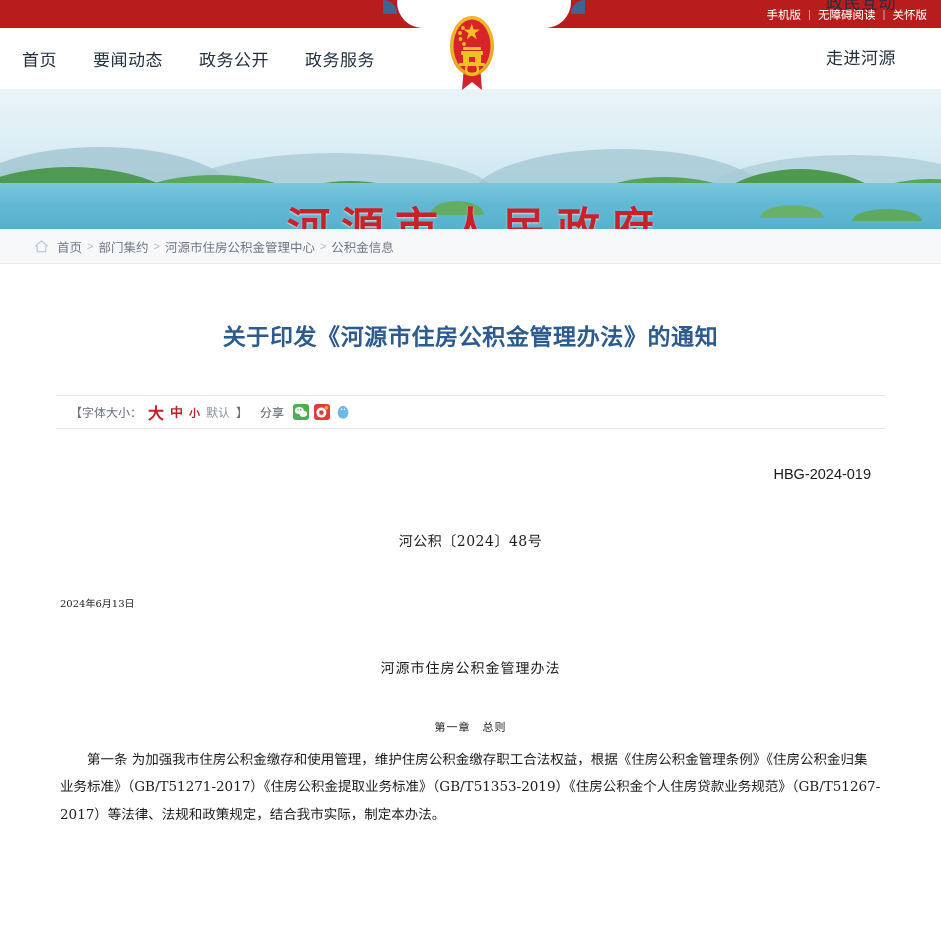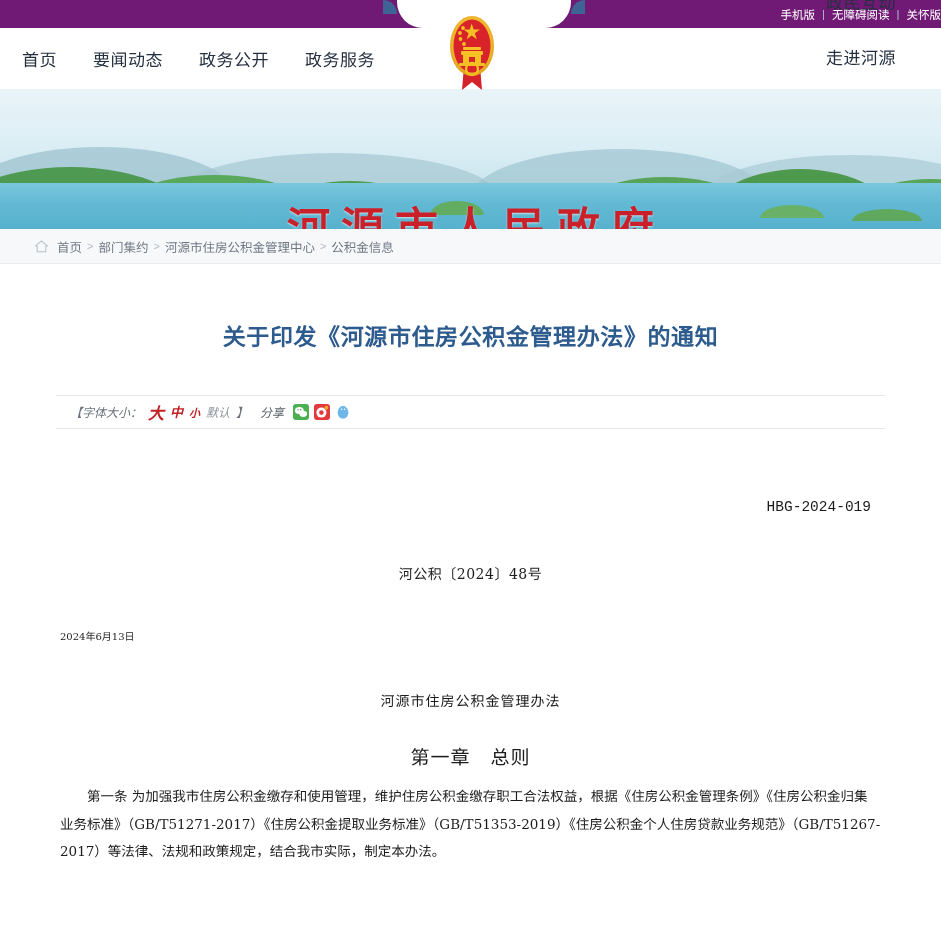--- a/index.html
+++ b/index.html
@@ -9,24 +9,25 @@
     height: 927px;
     overflow: hidden;
     font-family: "Liberation Sans", "DejaVu Sans", sans-serif;
     background: #ffffff;
   }
 
   
   .topbar {
     position: relative;
     height: 28px;
-    background: #701a75;
+    background: #b91c1c;
     display: flex;
     align-items: center;
     justify-content: flex-end;
+    padding-right: 14px;
   }
   
   .topbar-notch {
     position: absolute;
     left: 397px;
     top: 0;
     width: 174px;
     height: 28px;
     background: #ffffff;
     border-bottom-left-radius: 26px;
@@ -203,44 +204,43 @@
   .meta-left {
     font-size: 11.5px;
     color: #8b919a;
   }
   .meta-right {
     display: flex;
     align-items: center;
     font-size: 12px;
     color: #6c737d;
     gap: 6px;
-    font-style: italic;
   }
   .fs-big   { color: #c02026; font-size: 16px; font-weight: bold; cursor: pointer; }
   .fs-mid   { color: #c02026; font-size: 13px; font-weight: bold; cursor: pointer; }
   .fs-small { color: #c02026; font-size: 11px; font-weight: bold; cursor: pointer; }
   .fs-def   { color: #8b919a; font-size: 12px; cursor: pointer; }
   .share-label { margin-left: 6px; color: #5a6068; }
   .share-icons { display: flex; align-items: center; gap: 5px; margin-left: 3px; }
   .sic { width: 16px; height: 16px; border-radius: 3px; display:inline-block; cursor: pointer; }
 
   
   .docbody {
     font-family: "DejaVu Serif", "Liberation Serif", serif;
     font-size: 13.5px;
     color: #1c1c1c;
     line-height: 2.05;
     padding: 0 4px;
   }
   .doc-no {
     text-align: right;
-    font-family: Liberation Mono, monospace;
+    font-family: Liberation Sans, sans-serif;
     font-size: 14.5px;
     color: #1c1c1c;
-    margin-top: 64px;
+    margin-top: 31px;
     padding-right: 10px;
   }
   .doc-ref {
     text-align: center;
     margin-top: 38px;
     font-size: 14px;
     letter-spacing: .5px;
   }
   .doc-recipient { margin-top: 38px; }
   .doc-para { text-indent: 2em; }
@@ -251,22 +251,22 @@
     font-size: 10px;
   }
   .doc-subtitle {
     text-align: center;
     margin-top: 40px;
     font-size: 14px;
     letter-spacing: 1px;
   }
   .doc-chapter {
     text-align: center;
-    margin-top: 22px;
-    font-size: 19px;
+    margin-top: 34px;
+    font-size: 11px;
     letter-spacing: 1px;
   }
   .art-item { text-indent: 2em; margin-top: 6px; }
   .art-item b { font-weight: normal; }
 </style>
 </head>
 <body>
 
 <div class="topbar">
   <div class="topbar-notch"></div>

